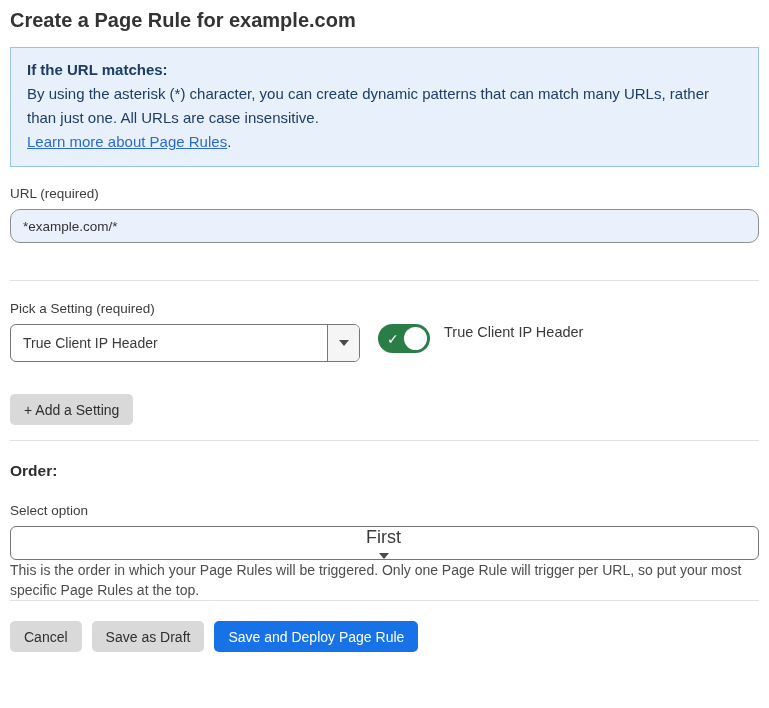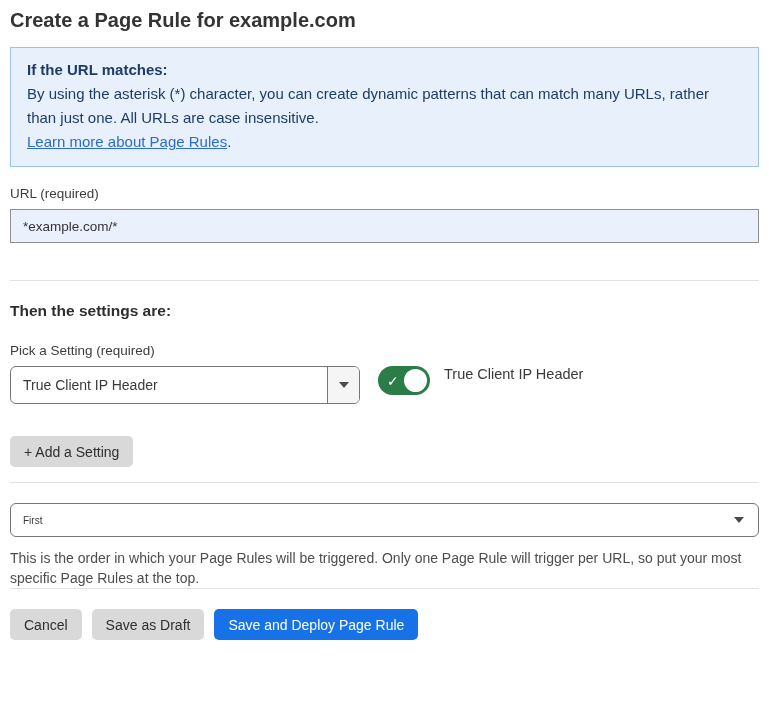--- a/index.html
+++ b/index.html
@@ -44,21 +44,21 @@
     color: #3d3d3d;
     margin-bottom: 7px;
   }
 
   .url-input {
     display: block;
     width: 749px;
     height: 34px;
     background: var(--input_bg, #eaf1fc);
     border: 1px solid #8f8f8f;
-    border-radius: 0;
+    border-radius: 10px;
     padding: 0 12px;
     font-family: "Liberation Sans", "DejaVu Sans", sans-serif;
     font-size: 13.5px;
     color: #333333;
     margin-bottom: 37px;
   }
 
   hr.divider {
     border: none;
     border-top: 1px solid #e2e2e2;
@@ -160,24 +160,25 @@
   .order-select {
     width: 749px;
     height: 34px;
     border: 1px solid #767676;
     border-radius: 6px;
     background: #ffffff;
     display: flex;
     align-items: center;
     justify-content: space-between;
     padding: 0 14px 0 12px;
-    font-size: 10px;
+    font-size: 18px;
     color: #3a3a3a;
     cursor: pointer;
-    margin-bottom: 11px;
+    margin-bottom: 0;
+    flex-direction: column;
   }
 
   .help-text {
     font-size: 14px;
     line-height: 20px;
     color: #4d4d4d;
     max-width: 749px;
   }
 
   .footer-row { display: flex; gap: 10px; }
@@ -193,21 +194,20 @@
     <div class="info-heading">If the URL matches:</div>
     <div class="info-body">By using the asterisk (*) character, you can create dynamic patterns that can match many URLs, rather than just one. All URLs are case insensitive.</div>
     <div class="info-link-line"><a href="#">Learn more about Page Rules</a><span>.</span></div>
   </div>
 
   <label class="field-label">URL (required)</label>
   <input type="text" class="url-input" value="*example.com/*" style="">
 
   <hr class="divider">
 
-  <h2 class="section-heading">Then the settings are:</h2>
 
   <label class="field-label">Pick a Setting (required)</label>
 
   <div class="setting-row">
     <div class="setting-select">
       <span class="setting-select-value">True Client IP Header</span>
       <span class="setting-select-arrow">
           <span class="tri-down"></span>
         </span>
     </div>
@@ -215,21 +215,23 @@
       <span class="toggle-check">✓</span>
       <span class="toggle-knob"></span>
     </div>
     <span class="toggle-label">True Client IP Header</span>
   </div>
 
   <button class="btn btn-gray add-setting-btn">+ Add a Setting</button>
 
   <hr class="divider">
 
-
+  <h2 class="section-heading">Order:</h2>
+
+  <label class="field-label">Select option</label>
 
   <div class="order-select">
     <span>First</span>
     <span class="tri-down"></span>
   </div>
 
   <p class="help-text">This is the order in which your Page Rules will be triggered. Only one Page Rule will trigger per URL, so put your most specific Page Rules at the top.</p>
 
   <hr class="divider">
 

